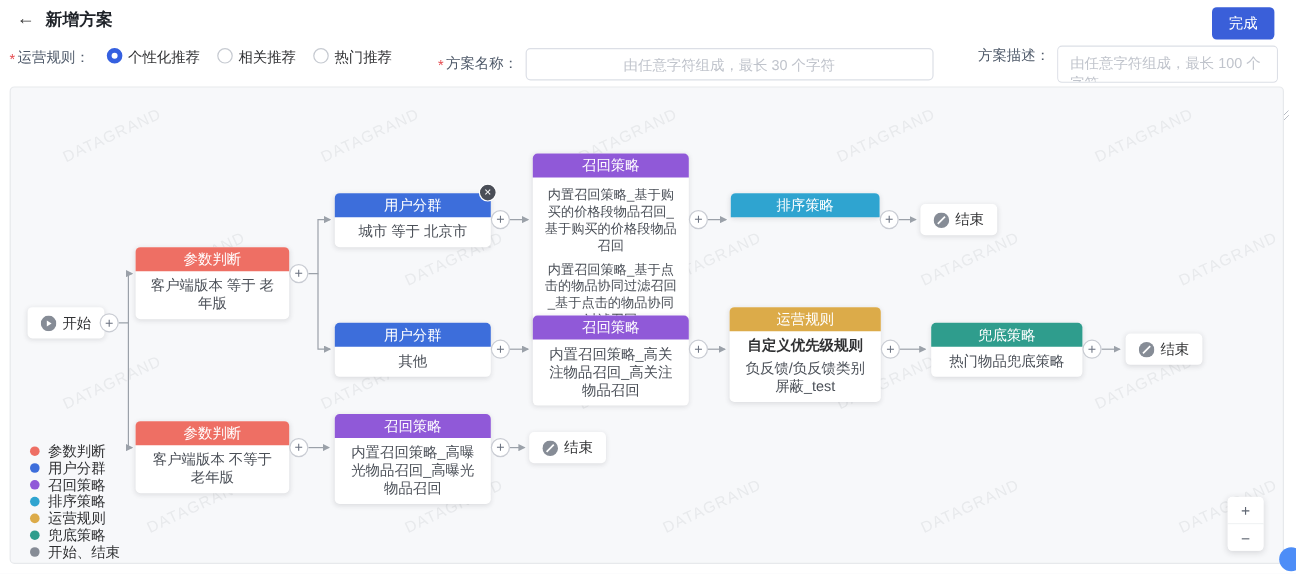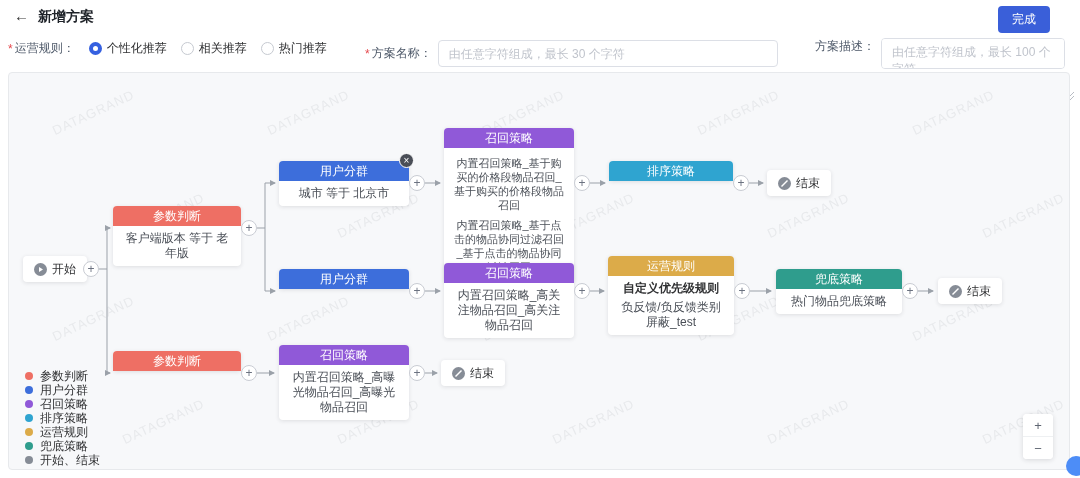--- a/index.html
+++ b/index.html
@@ -5,33 +5,33 @@
   * { box-sizing: border-box; margin: 0; padding: 0; }
   html,body { width:1080px; height:478px; overflow:hidden; }
   body {
     font-family: "Liberation Sans", sans-serif;
     background:#fff; position:relative; color:#303133; font-size:12px;
   }
   
   .header { position:absolute; left:0; top:0; width:1080px; height:30px; }
   .back { position:absolute; left:14px; top:7px; font-size:15px; color:#333; cursor:pointer; }
   .page-title { position:absolute; left:38px; top:8px; font-size:14px; font-weight:bold; color:#1f2329; }
-  .done-btn { position:absolute; right:30px; top:6px; background:#3a5fd9; color:#fff; border:none;
+  .done-btn { position:absolute; right:18px; top:6px; background:#3a5fd9; color:#fff; border:none;
     border-radius:4px; font-size:12px; padding:5px 14px; cursor:pointer; font-family:inherit; }
   
   .form-row { position:absolute; left:0; top:30px; width:1080px; height:40px; }
   .req { color:#e5484d; margin-right:2px; }
   .flabel { color:#4e5969; }
   .type-field { position:absolute; left:8px; top:10px; display:flex; align-items:center; }
-  .radio-opt { display:inline-flex; align-items:center; margin-left:14px; cursor:pointer; color:#303133; }
+  .radio-opt { display:inline-flex; margin-left:14px; cursor:pointer; color:#303133; }
   .radio { width:13px; height:13px; border-radius:50%; border:1px solid #c6cad1; background:#fff; margin-right:5px; display:inline-block; }
   .radio.checked { border:4px solid #3560e0; }
   .name-field { position:absolute; left:365px; top:10px; display:flex; align-items:center; }
   .name-field input { margin-left:6px; width:340px; height:27px; border:1px solid #dcdfe6; border-radius:4px;
-    padding:0 10px; font-size:12px; font-family:inherit; color:#303133; outline:none; }
+    padding:0 10px; font-size:12px; font-family:inherit; color:#303133; outline:none;text-align:center; }
   .desc-field { position:absolute; left:815px; top:8px; display:flex; align-items:flex-start; }
   .desc-field textarea { margin-left:6px; width:184px; height:31px; border:1px solid #dcdfe6; border-radius:4px;
     padding:5px 10px; font-size:12px; font-family:inherit; color:#303133; outline:none; resize:none; position:relative; }
   .resize-grip { position:absolute; left:1066px; top:62px; width:8px; height:8px;
     background:repeating-linear-gradient(135deg, transparent 0 2px, #b8bcc4 2px 3px); }
   input::placeholder, textarea::placeholder { color:#c0c4cc; }
   
   .flow-canvas { position:absolute; left:8px; top:72px; width:1062px; height:398px;
     background:#f7f8fa; border:1px solid #e7e9ec; border-radius:4px; overflow:hidden; }
   .wm { position:absolute; color:rgba(140,148,158,0.14); font-size:13px; letter-spacing:1px;
@@ -173,32 +173,34 @@
   <button class="plus-btn" style="left:74px;top:188px;"></button>
 
   <div class="node" style="left:104px;top:133px;width:128px;">
     <div class="node-header c-red">参数判断</div>
     <div class="node-body">客户端版本 等于 老年版</div>
   </div>
   <button class="plus-btn" style="left:232px;top:147px;"></button>
 
   <div class="node" style="left:104px;top:278px;width:128px;">
     <div class="node-header c-red">参数判断</div>
+    <div class="node-body">客户端版本 不等于 老年版</div>
   </div>
   <button class="plus-btn" style="left:232px;top:292px;"></button>
 
   <div class="node" style="left:270px;top:88px;width:130px;">
     <div class="node-header c-blue">用户分群</div>
     <div class="node-body">城市 等于 北京市</div>
   </div>
   <button class="close-btn" style="left:390px;top:80px;"></button>
   <button class="plus-btn" style="left:400px;top:102px;"></button>
 
   <div class="node" style="left:270px;top:196px;width:130px;">
     <div class="node-header c-blue">用户分群</div>
+    <div class="node-body">其他</div>
   </div>
   <button class="plus-btn" style="left:400px;top:210px;"></button>
 
   <div class="node" style="left:435px;top:55px;width:130px;">
     <div class="node-header c-purple">召回策略</div>
     <div class="node-body">
       <div class="para">内置召回策略_基于购买的价格段物品召回_基于购买的价格段物品召回</div>
       <div class="para">内置召回策略_基于点击的物品协同过滤召回_基于点击的物品协同过滤召回</div>
     </div>
   </div>

